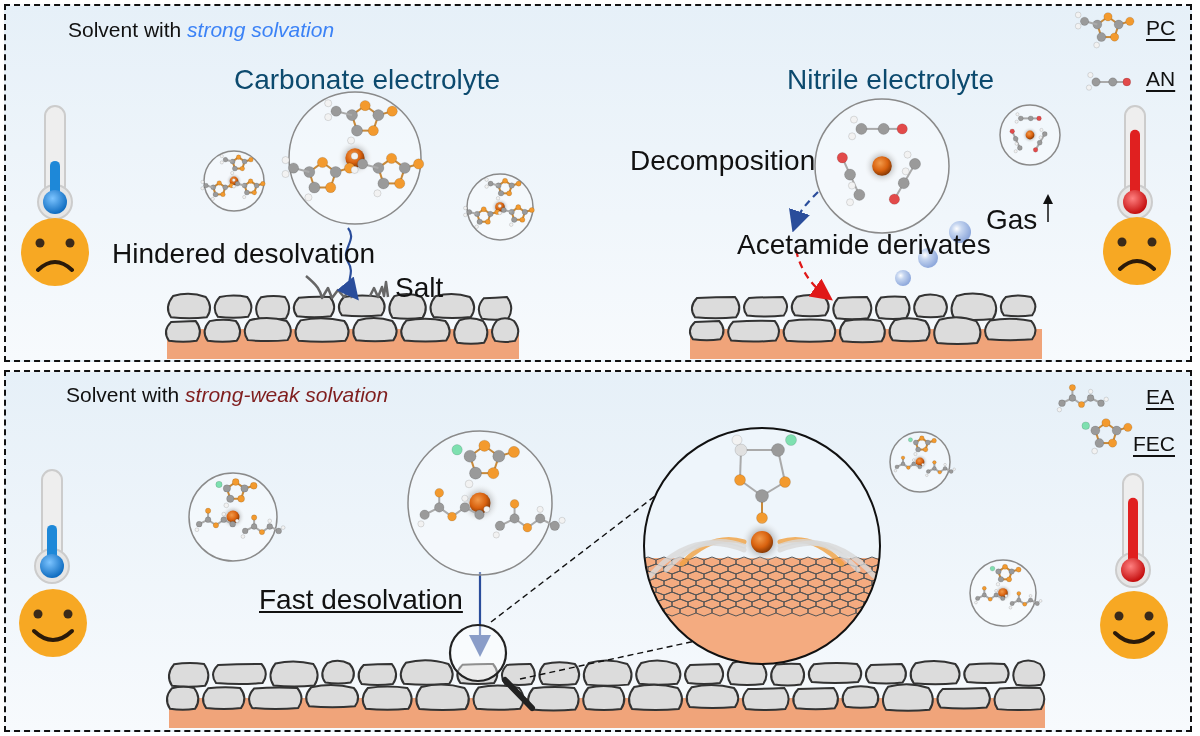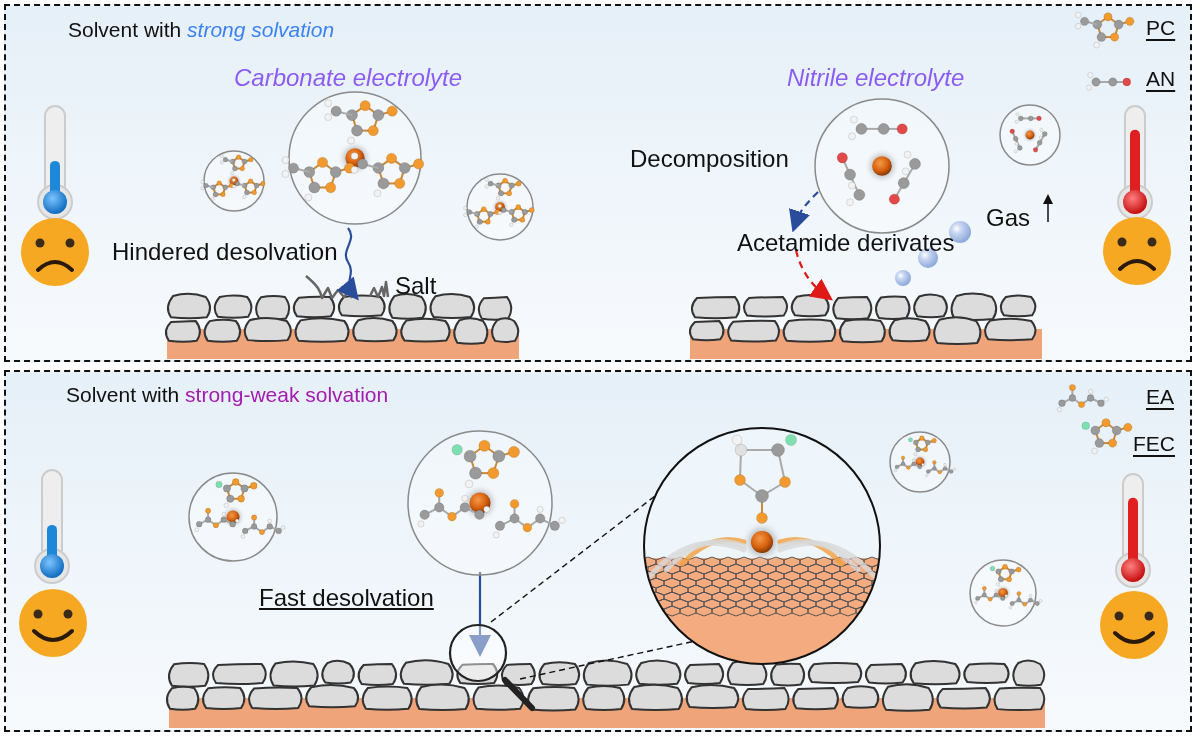--- a/index.html
+++ b/index.html
@@ -4,23 +4,23 @@
 <style>
   html,body{margin:0;padding:0;background:#fff;}
   body{width:1200px;height:736px;position:relative;overflow:hidden;font-family:"Liberation Sans",sans-serif;}
   .panel{position:absolute;left:4px;width:1188px;border:2px dashed #111;box-sizing:border-box;
     background:linear-gradient(180deg,#e6f0f8 0%,#f7fafd 100%);}
   #p1{top:4px;height:358px;}
   #p2{top:370px;height:362px;}
   .txt{position:absolute;white-space:nowrap;color:#111;}
   .heading{font-size:21px;}
   .em-blue{color:#3b82f6;font-style:italic;}
-  .em-orange{color:#a21caf;}
-  .sub{font-size:24px;color:#8b5cf6;font-style:italic;}
-  .lbl{font-size:24px;}
+  .em-orange{color:#7f1d1d;font-style:italic;}
+  .sub{font-size:28px;color:#0c4a6e;}
+  .lbl{font-size:28px;}
   .abbr{font-size:21px;text-decoration:underline;text-underline-offset:4px;}
   svg.layer{position:absolute;left:0;top:0;}
 </style>
 </head>
 <body>
 
 <div class="panel" id="p1"></div>
 <div class="panel" id="p2"></div>
 
 <svg class="layer" width="1200" height="736">

